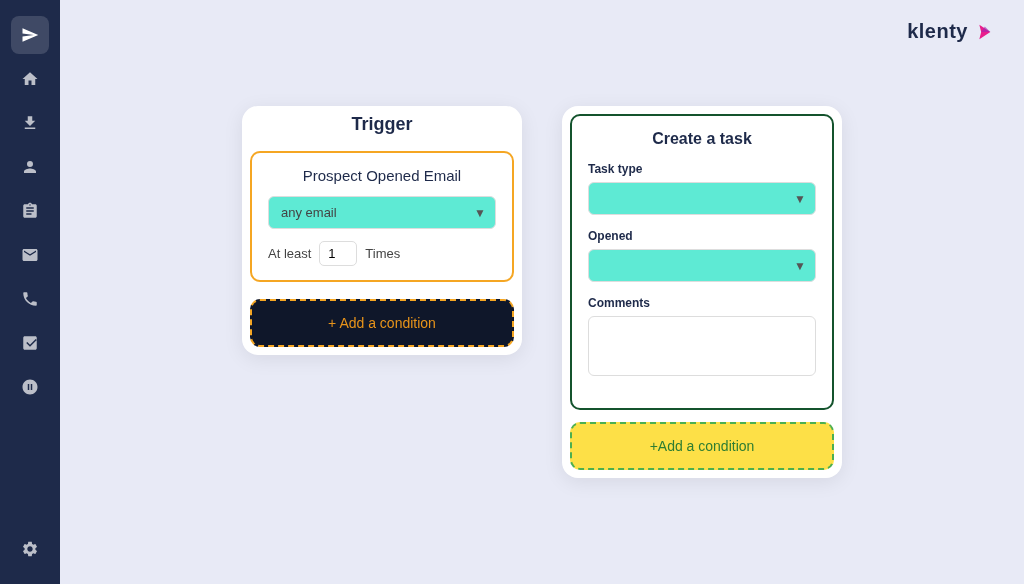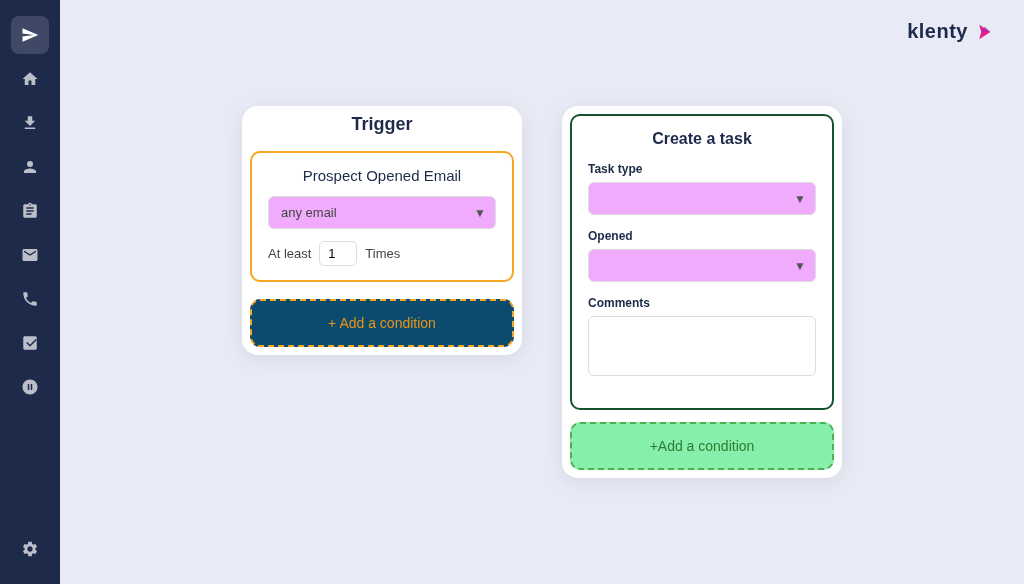--- a/index.html
+++ b/index.html
@@ -125,21 +125,21 @@
     }
 
     .select-field {
       width: 100%;
       padding: 8px 32px 8px 12px;
       border: 1px solid #ddd;
       border-radius: 6px;
       appearance: none;
       font-size: 13px;
       color: #444;
-      background: #f0abfc;
+      background: #5eead4;
       cursor: pointer;
     }
 
     .select-arrow {
       position: absolute;
       right: 10px;
       top: 50%;
       transform: translateY(-50%);
       pointer-events: none;
       color: #555;
@@ -161,21 +161,21 @@
       appearance: none;
       font-size: 13px;
       background: #fff;
       cursor: pointer;
     }
 
     
     .add-condition-trigger {
       border: 2px dashed #f5a623;
       border-radius: 10px;
-      background: #0c4a6e;
+      background: #0f172a;
       padding: 14px;
       text-align: center;
       font-size: 14px;
       font-weight: 500;
       color: #e8941a;
       cursor: pointer;
       margin-top: 4px;
     }
 
     
@@ -212,21 +212,21 @@
       border-radius: 6px;
       resize: none;
       font-size: 13px;
       padding: 6px 10px;
     }
 
     
     .add-condition-action {
       border: 2px dashed #4caf50;
       border-radius: 10px;
-      background: #86efac;
+      background: #fde047;
       padding: 14px;
       text-align: center;
       font-size: 14px;
       font-weight: 500;
       color: #2e7d32;
       cursor: pointer;
       margin-top: 4px;
     }
   </style>
 </head>

